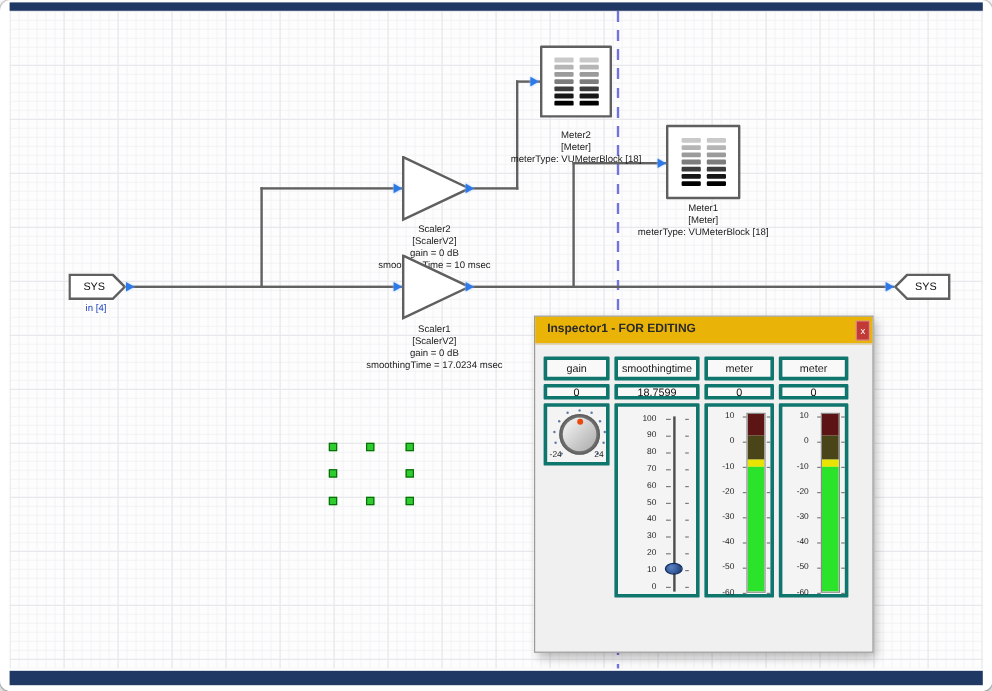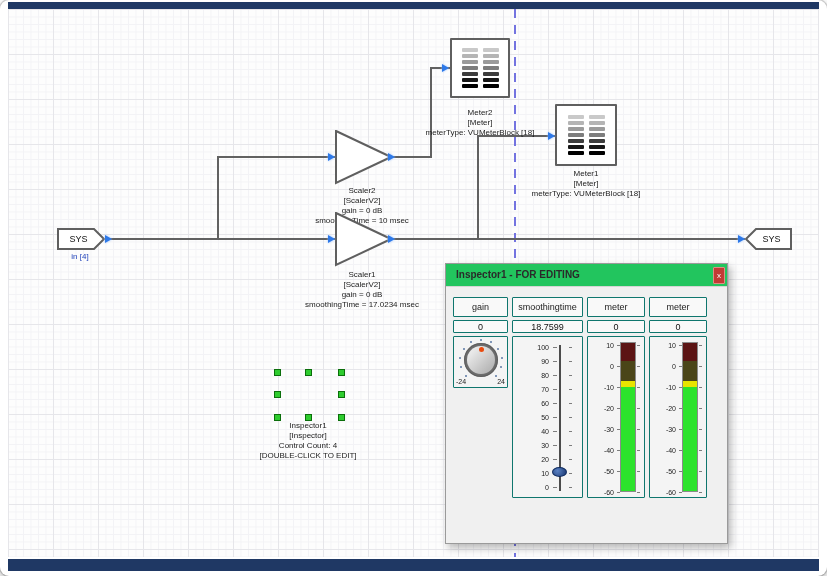--- a/index.html
+++ b/index.html
@@ -33,25 +33,25 @@
   .sys-text{position:absolute;left:0;top:0;width:100%;height:100%;display:flex;align-items:center;justify-content:center;
             font-size:9px;color:#111;padding-right:6px;}
   .sys-text.out{padding-right:0;padding-left:6px;}
   .inspanel{position:absolute;left:269px;top:363px;width:64px;height:46px;background:#e9f1fa;
             border:2px dashed #19a019;z-index:3;display:flex;align-items:center;justify-content:center;}
   .inspanel .ptxt{font-size:8px;line-height:9px;color:#7f91a9;text-align:center;}
   .handle{position:absolute;width:7px;height:7px;background:#2ecc2e;border:1px solid #0b6e0b;z-index:4;}
   
   .win{position:absolute;left:437px;top:254px;width:283px;height:281px;background:#f0f0f0;
        border:1px solid #9a9a9a;z-index:10;box-shadow:3px 4px 8px rgba(0,0,0,.28);}
-  .titlebar{position:absolute;left:0;top:0;width:100%;height:23px;background:#22c55e;border-bottom:1px solid #d5d5d5;}
+  .titlebar{position:absolute;left:0;top:0;width:100%;height:23px;background:#eab308;border-bottom:1px solid #d5d5d5;}
   .title{position:absolute;left:10px;top:5px;font-size:10px;font-weight:bold;color:#2a2a2a;}
   .closebtn{position:absolute;right:2px;top:3px;width:12px;height:17px;background:#c23a35;border:1px solid #de8d85;
             color:#fff;font-size:8px;line-height:15px;text-align:center;border-radius:1px;cursor:default;}
-  .cell{position:absolute;background:#f9f9f9;border:1px solid #0f766e;border-radius:1px;}
+  .cell{position:absolute;background:#f9f9f9;border:3px solid #0f766e;border-radius:1px;}
   .hdr{display:flex;align-items:center;justify-content:center;font-size:9px;color:#222;}
   .val{display:flex;align-items:center;justify-content:center;font-size:9px;color:#111;}
   .ctrl{background:#f4f4f4;}
   .ktick{position:absolute;width:2px;height:2px;background:#5b79a4;border-radius:50%;}
   .knob-outer{position:absolute;border-radius:50%;background:#6e6e6e;
               box-shadow:inset 0 0 2px #333;}
   .knob-inner{position:absolute;border-radius:50%;background:linear-gradient(135deg,#e9e9e9 20%,#b9b9b9 80%);}
   .knob-dot{position:absolute;width:5px;height:5px;border-radius:50%;background:#ea4a0e;}
   .minmax{position:absolute;font-size:7px;color:#222;bottom:2px;}
   .tickrow{position:absolute;font-size:7px;color:#222;white-space:nowrap;transform:translateY(-50%);}
@@ -187,26 +187,20 @@
     <div>
         <div class="handle" style="left: 266px; top: 360px;"></div>
         <div class="handle" style="left: 297px; top: 360px;"></div>
         <div class="handle" style="left: 330px; top: 360px;"></div>
         <div class="handle" style="left: 266px; top: 382px;"></div>
         <div class="handle" style="left: 330px; top: 382px;"></div>
         <div class="handle" style="left: 266px; top: 405px;"></div>
         <div class="handle" style="left: 297px; top: 405px;"></div>
         <div class="handle" style="left: 330px; top: 405px;"></div>
       </div>
-    <div class="blk-label" style="left:300px;top:412px">
-      <div>Inspector1</div>
-      <div>[Inspector]</div>
-      <div>Control Count: 4</div>
-      <div>[DOUBLE-CLICK TO EDIT]</div>
-    </div>
 
     <div class="win">
       <div class="titlebar">
         <div class="title">Inspector1  - FOR EDITING</div>
         <div class="closebtn">x</div>
       </div>
       <div>
           <div class="cell hdr" style="left: 7px; top: 33px; width: 55px; height: 20px;">gain</div>
           <div class="cell val" style="left: 7px; top: 56px; width: 55px; height: 13px;">0</div>
           <div class="cell ctrl" style="left: 7px; top: 72px; width: 55px; height: 52px; position: absolute;">

